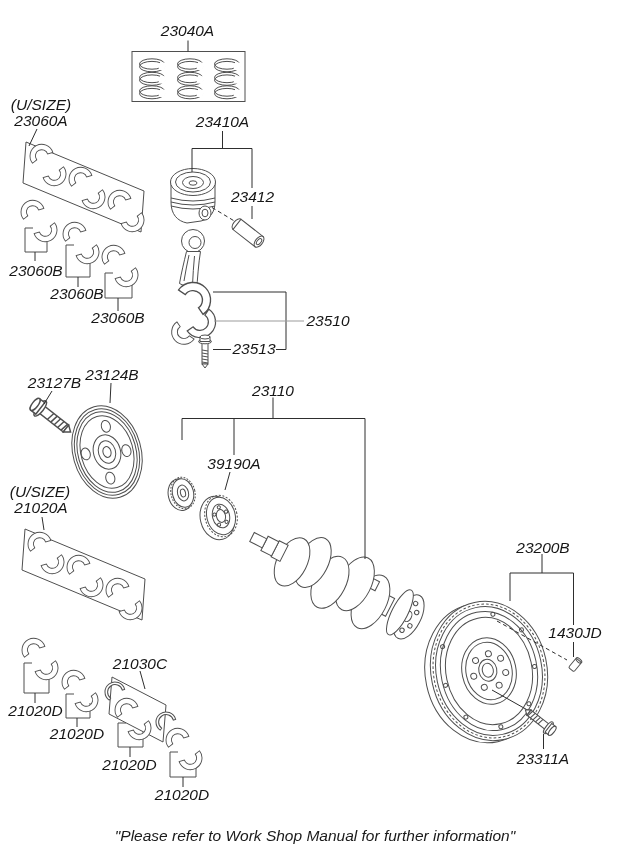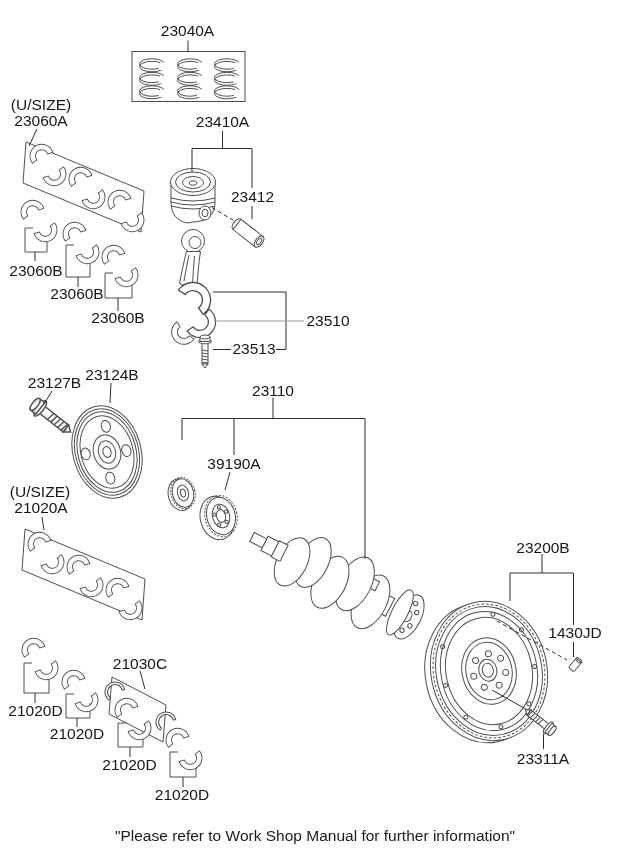--- a/index.html
+++ b/index.html
@@ -1,16 +1,16 @@
 <!DOCTYPE html>
 <html><head>
 <meta charset="utf-8">
 <style>
   html,body{margin:0;padding:0;background:#fff;}
-  .stage{width:620px;height:848px;background:#fff;position:relative;}
+  .stage{width:620px;height:848px;background:#fff;position:relative;font-style:italic;}
   svg{display:block;}
   .lbl{font-family:"Liberation Sans",sans-serif;font-size:15.5px;fill:#161616;text-anchor:middle;}
   .note{font-family:"Liberation Sans",sans-serif;font-size:15.5px;fill:#1a1a1a;text-anchor:middle;}
   .ln{stroke:#2e2e2e;stroke-width:1;fill:none;}
   .lng{stroke:#9c9c9c;stroke-width:1.2;fill:none;}
   .pt{stroke:#4f4f4f;stroke-width:1;fill:#fff;}
   .ptn{stroke:#4f4f4f;stroke-width:1;fill:none;}
   .dash{stroke-dasharray:4 3;}
 </style>
 </head>

